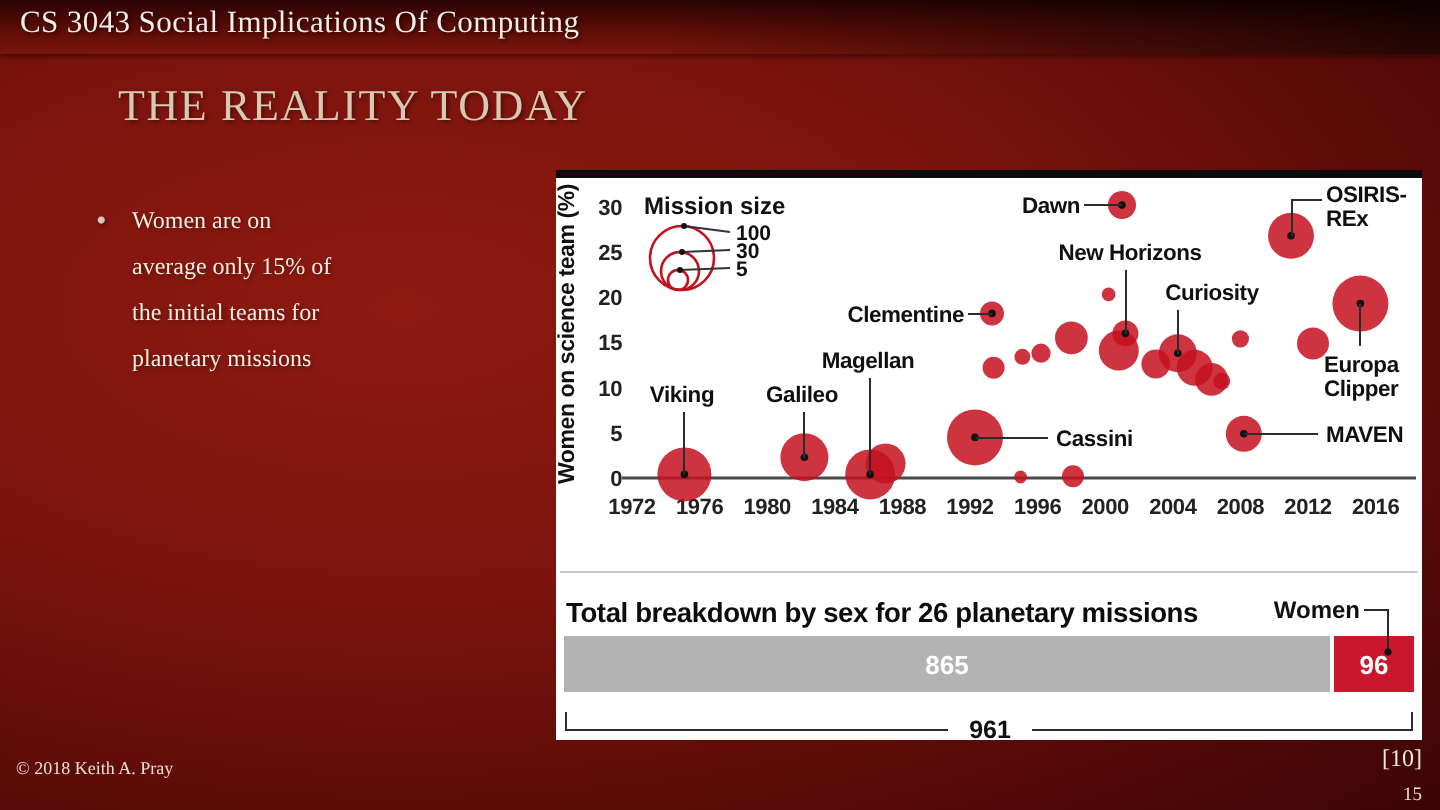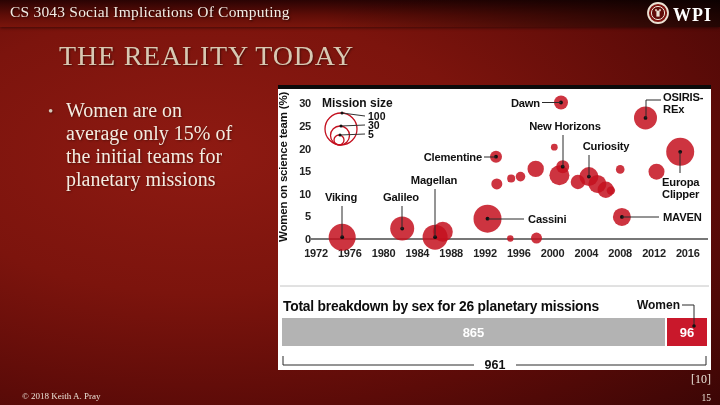--- a/index.html
+++ b/index.html
@@ -9,64 +9,52 @@
   
   .header{position:absolute;left:0;top:0;width:720px;height:27px;
     background:linear-gradient(to right, rgba(0,0,0,0) 45%, rgba(0,0,0,.7) 100%),
                linear-gradient(to bottom, #2a0303 0%, #5e0d07 55%, #7a150c 100%);
     box-shadow:0 1px 3px rgba(0,0,0,.5);}
   .course{position:absolute;left:10px;top:3px;font-size:15.5px;color:#f3ede5;letter-spacing:.2px;
     text-shadow:1px 1px 2px rgba(0,0,0,.6);}
   .logo{position:absolute;right:8px;top:2px;display:flex;align-items:center;gap:4px;}
   .wpi-text{color:#fff;font-weight:bold;font-size:18px;letter-spacing:1px;}
   
-  .slide-title{position:absolute;left:59px;top:40px;margin:0;font-size:28px;font-weight:normal;
+  .slide-title{position:absolute;left:59px;top:40px;margin:0;font-size:22px;font-weight:normal;
     color:#d8c8b2;letter-spacing:.8px;text-shadow:1px 1px 2px rgba(0,0,0,.45);}
   
   .bullets{position:absolute;left:46px;top:99px;width:220px;margin:0;padding:0;list-style:none;}
-  .bullets li{position:relative;padding-left:20px;margin:0 0 13px 0;font-size:20px;line-height:23px;
+  .bullets li{position:relative;padding-left:20px;margin:0 0 13px 0;font-size:12px;line-height:23px;
     color:#f4ece1;white-space:pre-line;text-shadow:1px 1px 2px rgba(0,0,0,.35);}
   .bullets li::before{content:"\2022";position:absolute;left:2px;top:1px;font-size:15px;color:#d6cabb;}
   
   .chart-panel{position:absolute;left:278px;top:85px;width:433px;height:285px;background:#fff;
     border-top:4px solid #0b0b0b;box-sizing:border-box;}
   .chart-panel svg{display:block;}
   .tick{font:bold 11px "Liberation Sans", sans-serif;fill:#222;letter-spacing:-.2px;}
   .mlabel{font:bold 11.2px "Liberation Sans", sans-serif;fill:#101010;letter-spacing:-.2px;}
   .axis-title{font:bold 11.5px "Liberation Sans", sans-serif;fill:#111;letter-spacing:-.2px;}
   .leg-title{font:bold 12px "Liberation Sans", sans-serif;fill:#111;}
   .leg-num{font:bold 10.5px "Liberation Sans", sans-serif;fill:#111;}
   .bar-title{font:bold 13.8px "Liberation Sans", sans-serif;fill:#0d0d0d;letter-spacing:-.2px;}
   .bar-val{font:bold 13px "Liberation Sans", sans-serif;fill:#fff;}
   .bar-ann{font:bold 12px "Liberation Sans", sans-serif;fill:#111;}
   .bar-total{font:bold 12.5px "Liberation Sans", sans-serif;fill:#111;}
   
-  .copyright{position:absolute;left:8px;bottom:4px;font-size:9px;color:#e9e1d6;margin-left:14px;}
+  .copyright{position:absolute;left:8px;bottom:16px;font-size:9px;color:#e9e1d6;}
   .citation{position:absolute;right:9px;top:372px;font-size:12px;color:#ece5da;}
   .page-num{position:absolute;right:9px;bottom:2px;font-size:9.5px;color:#e9e1d6;}
 </style>
 </head>
 <body>
 
 <div class="slide">
 
   <div class="header">
     <div class="course">CS 3043 Social Implications Of Computing</div>
-    <div class="logo">
-      <span>
-        <svg width="22" height="22" viewBox="0 0 22 22">
-          <circle cx="11" cy="11" r="10" fill="#7d1410" stroke="#ece2d4" stroke-width="1.8"></circle>
-          <circle cx="11" cy="11" r="6.6" fill="#5f0c09" stroke="#ece2d4" stroke-width="1"></circle>
-          <rect x="9.4" y="8.6" width="3.2" height="6" fill="#ece2d4"></rect>
-          <rect x="8.2" y="7.2" width="1.6" height="2" fill="#ece2d4"></rect>
-          <rect x="12.2" y="7.2" width="1.6" height="2" fill="#ece2d4"></rect>
-        </svg>
-      </span>
-      <span class="wpi-text">WPI</span>
-    </div>
   </div>
 
   <h1 class="slide-title">THE REALITY TODAY</h1>
 
   <ul class="bullets">
     <li>Women are on
 average only 15% of
 the initial teams for
 planetary missions</li>
   </ul>

